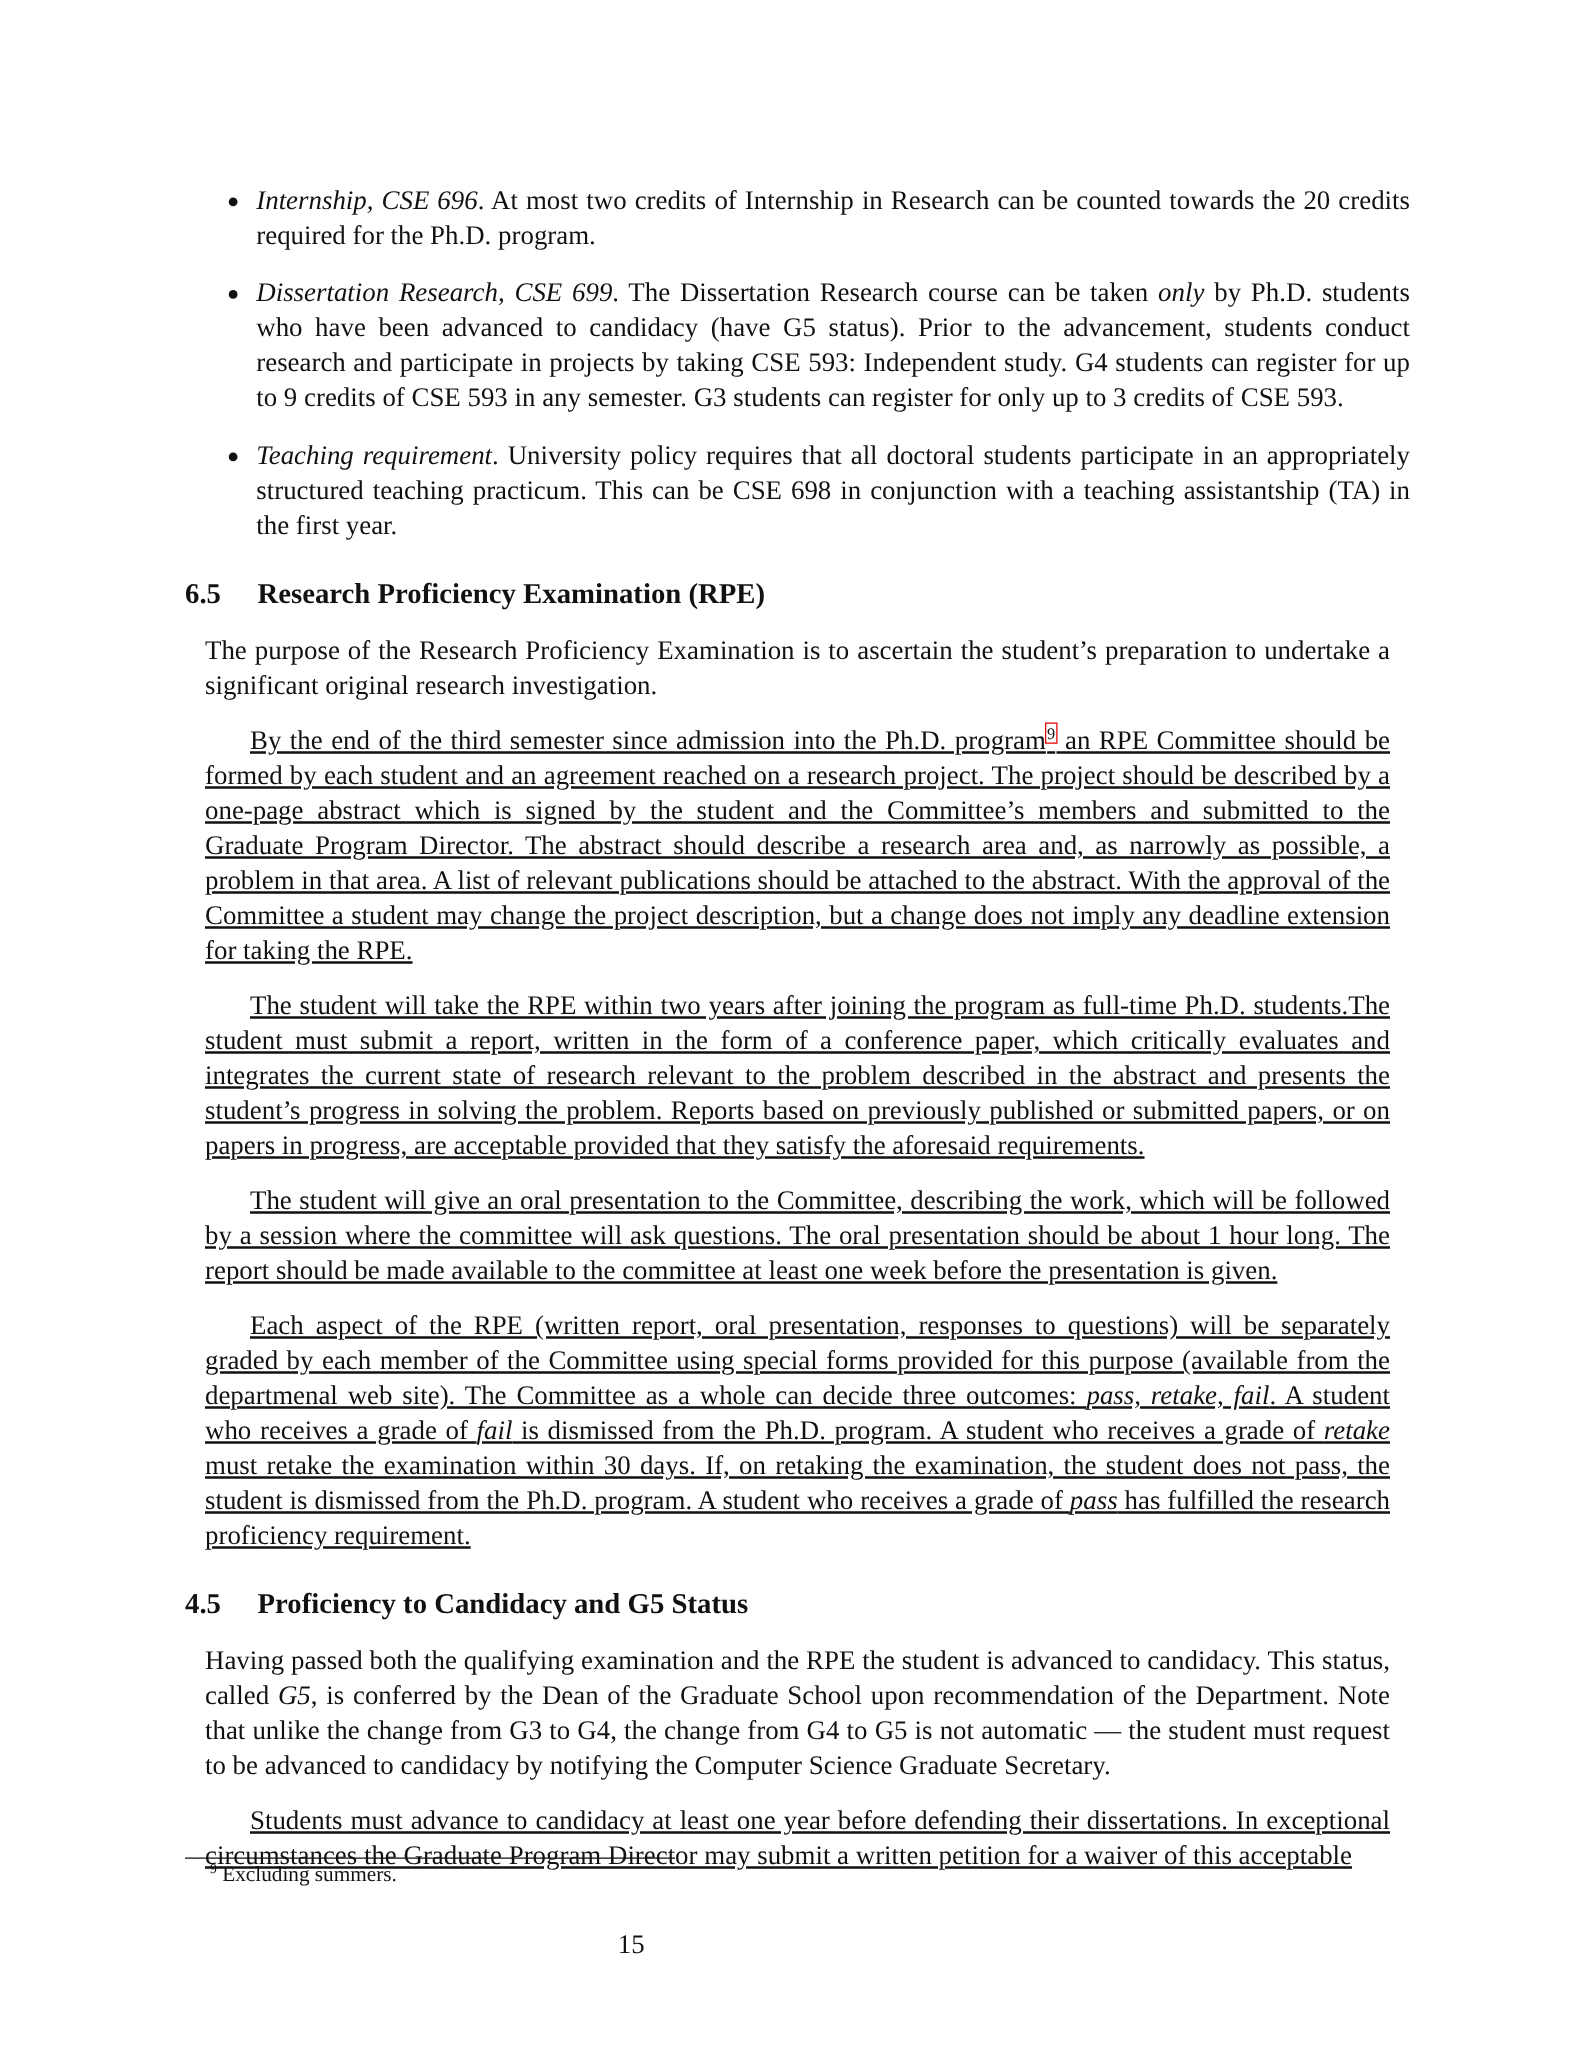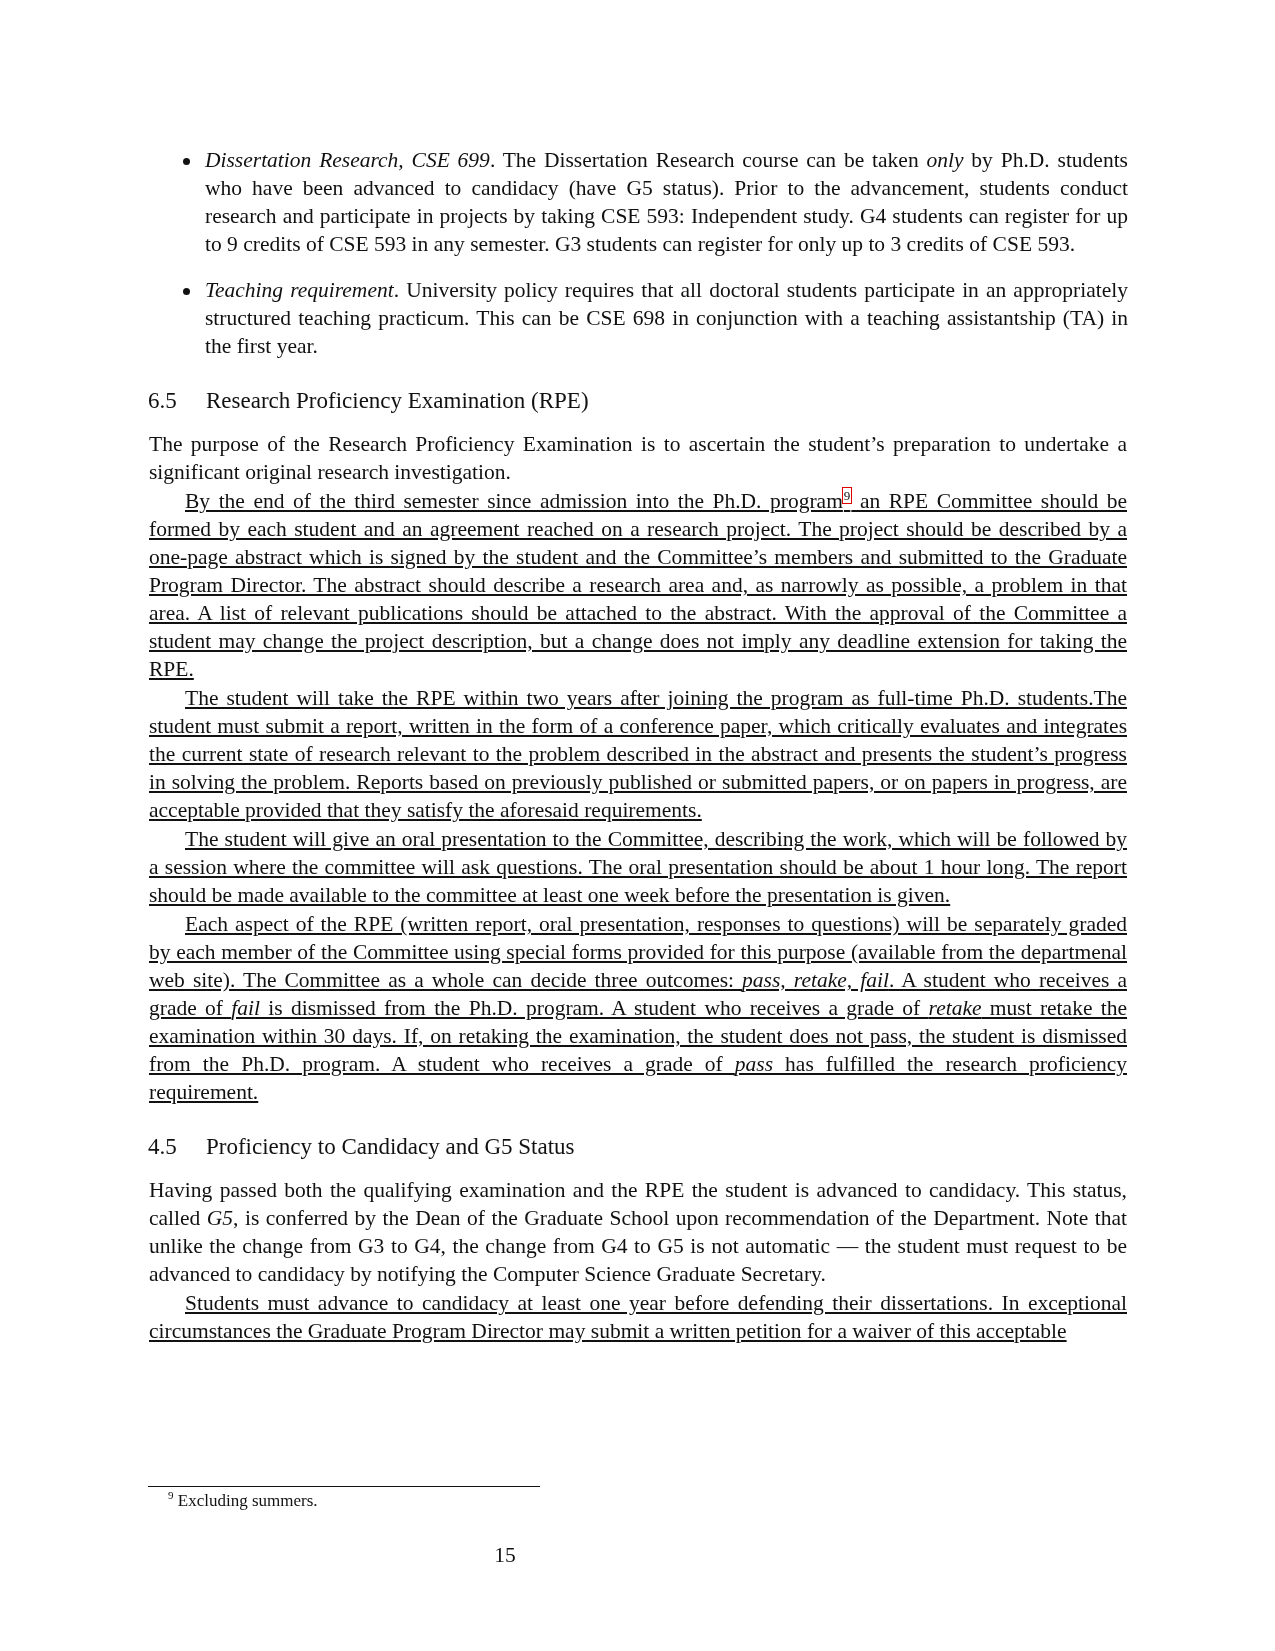--- a/index.html
+++ b/index.html
@@ -1,35 +1,39 @@
 <!DOCTYPE html>
 <html><head>
 <meta charset="utf-8">
 <style>
   html, body { margin:0; padding:0; background:#fff; }
   body { width:1275px; height:1651px; position:relative; font-family:"Liberation Serif", serif; color:#111; }
   .page { position:absolute; left:148px; top:146px; width:980px; font-size:21.5px; line-height:28px; }
   .bullets { list-style:none; margin:0; padding:0; }
   .bullets li { position:relative; padding-left:57px; text-align:justify; margin-bottom:18px; }
   .bullets li .dot { position:absolute; left:35px; top:12px; width:7px; height:7px; background:#111; border-radius:50%; }
-  h2 { font-size:23px; font-weight:normal; margin:26px 0 14px 0; line-height:30px; }
+  h2 { font-size:23px; font-weight:bold; margin:26px 0 14px 0; line-height:30px; }
   h2 .num { display:inline-block; width:58px; }
-  p { margin:1px; text-align:justify; }
+  p { margin:16px; text-align:justify; }
   p.indent { text-indent:36px;text-decoration:underline; }
   .fnref { font-size:13px; vertical-align:super; line-height:0; outline:1.5px solid #e00000; padding:0 1px; }
   .footnote-rule { position:absolute; left:148px; top:1486px; width:392px; border-top:1.3px solid #111; }
   .footnote { position:absolute; left:168px; top:1489px; font-size:17px; }
   .footnote sup { font-size:11px; }
   .pagenum { position:absolute; left:0; width:1010px; text-align:center; top:1543px; font-size:21.5px; }
 </style>
 </head>
 <body>
 
 <div class="page">
   <ul class="bullets">
+    <li>
+      <span class="dot"></span>
+      <i>Internship, CSE 696</i><span>. At most two credits of Internship in Research can be counted towards the 20 credits required for the Ph.D. program.</span>
+    </li>
     <li>
       <span class="dot"></span>
       <i>Dissertation Research, CSE 699</i><span>. The Dissertation Research course can be taken </span><i>only</i><span> by Ph.D. students who have been advanced to candidacy (have G5 status). Prior to the advancement, students conduct research and participate in projects by taking CSE 593: Independent study. G4 students can register for up to 9 credits of CSE 593 in any semester. G3 students can register for only up to 3 credits of CSE 593.</span>
     </li>
     <li>
       <span class="dot"></span>
       <i>Teaching requirement</i><span>. University policy requires that all doctoral students participate in an appropriately structured teaching practicum. This can be CSE 698 in conjunction with a teaching assistantship (TA) in the first year.</span>
     </li>
   </ul>
 

